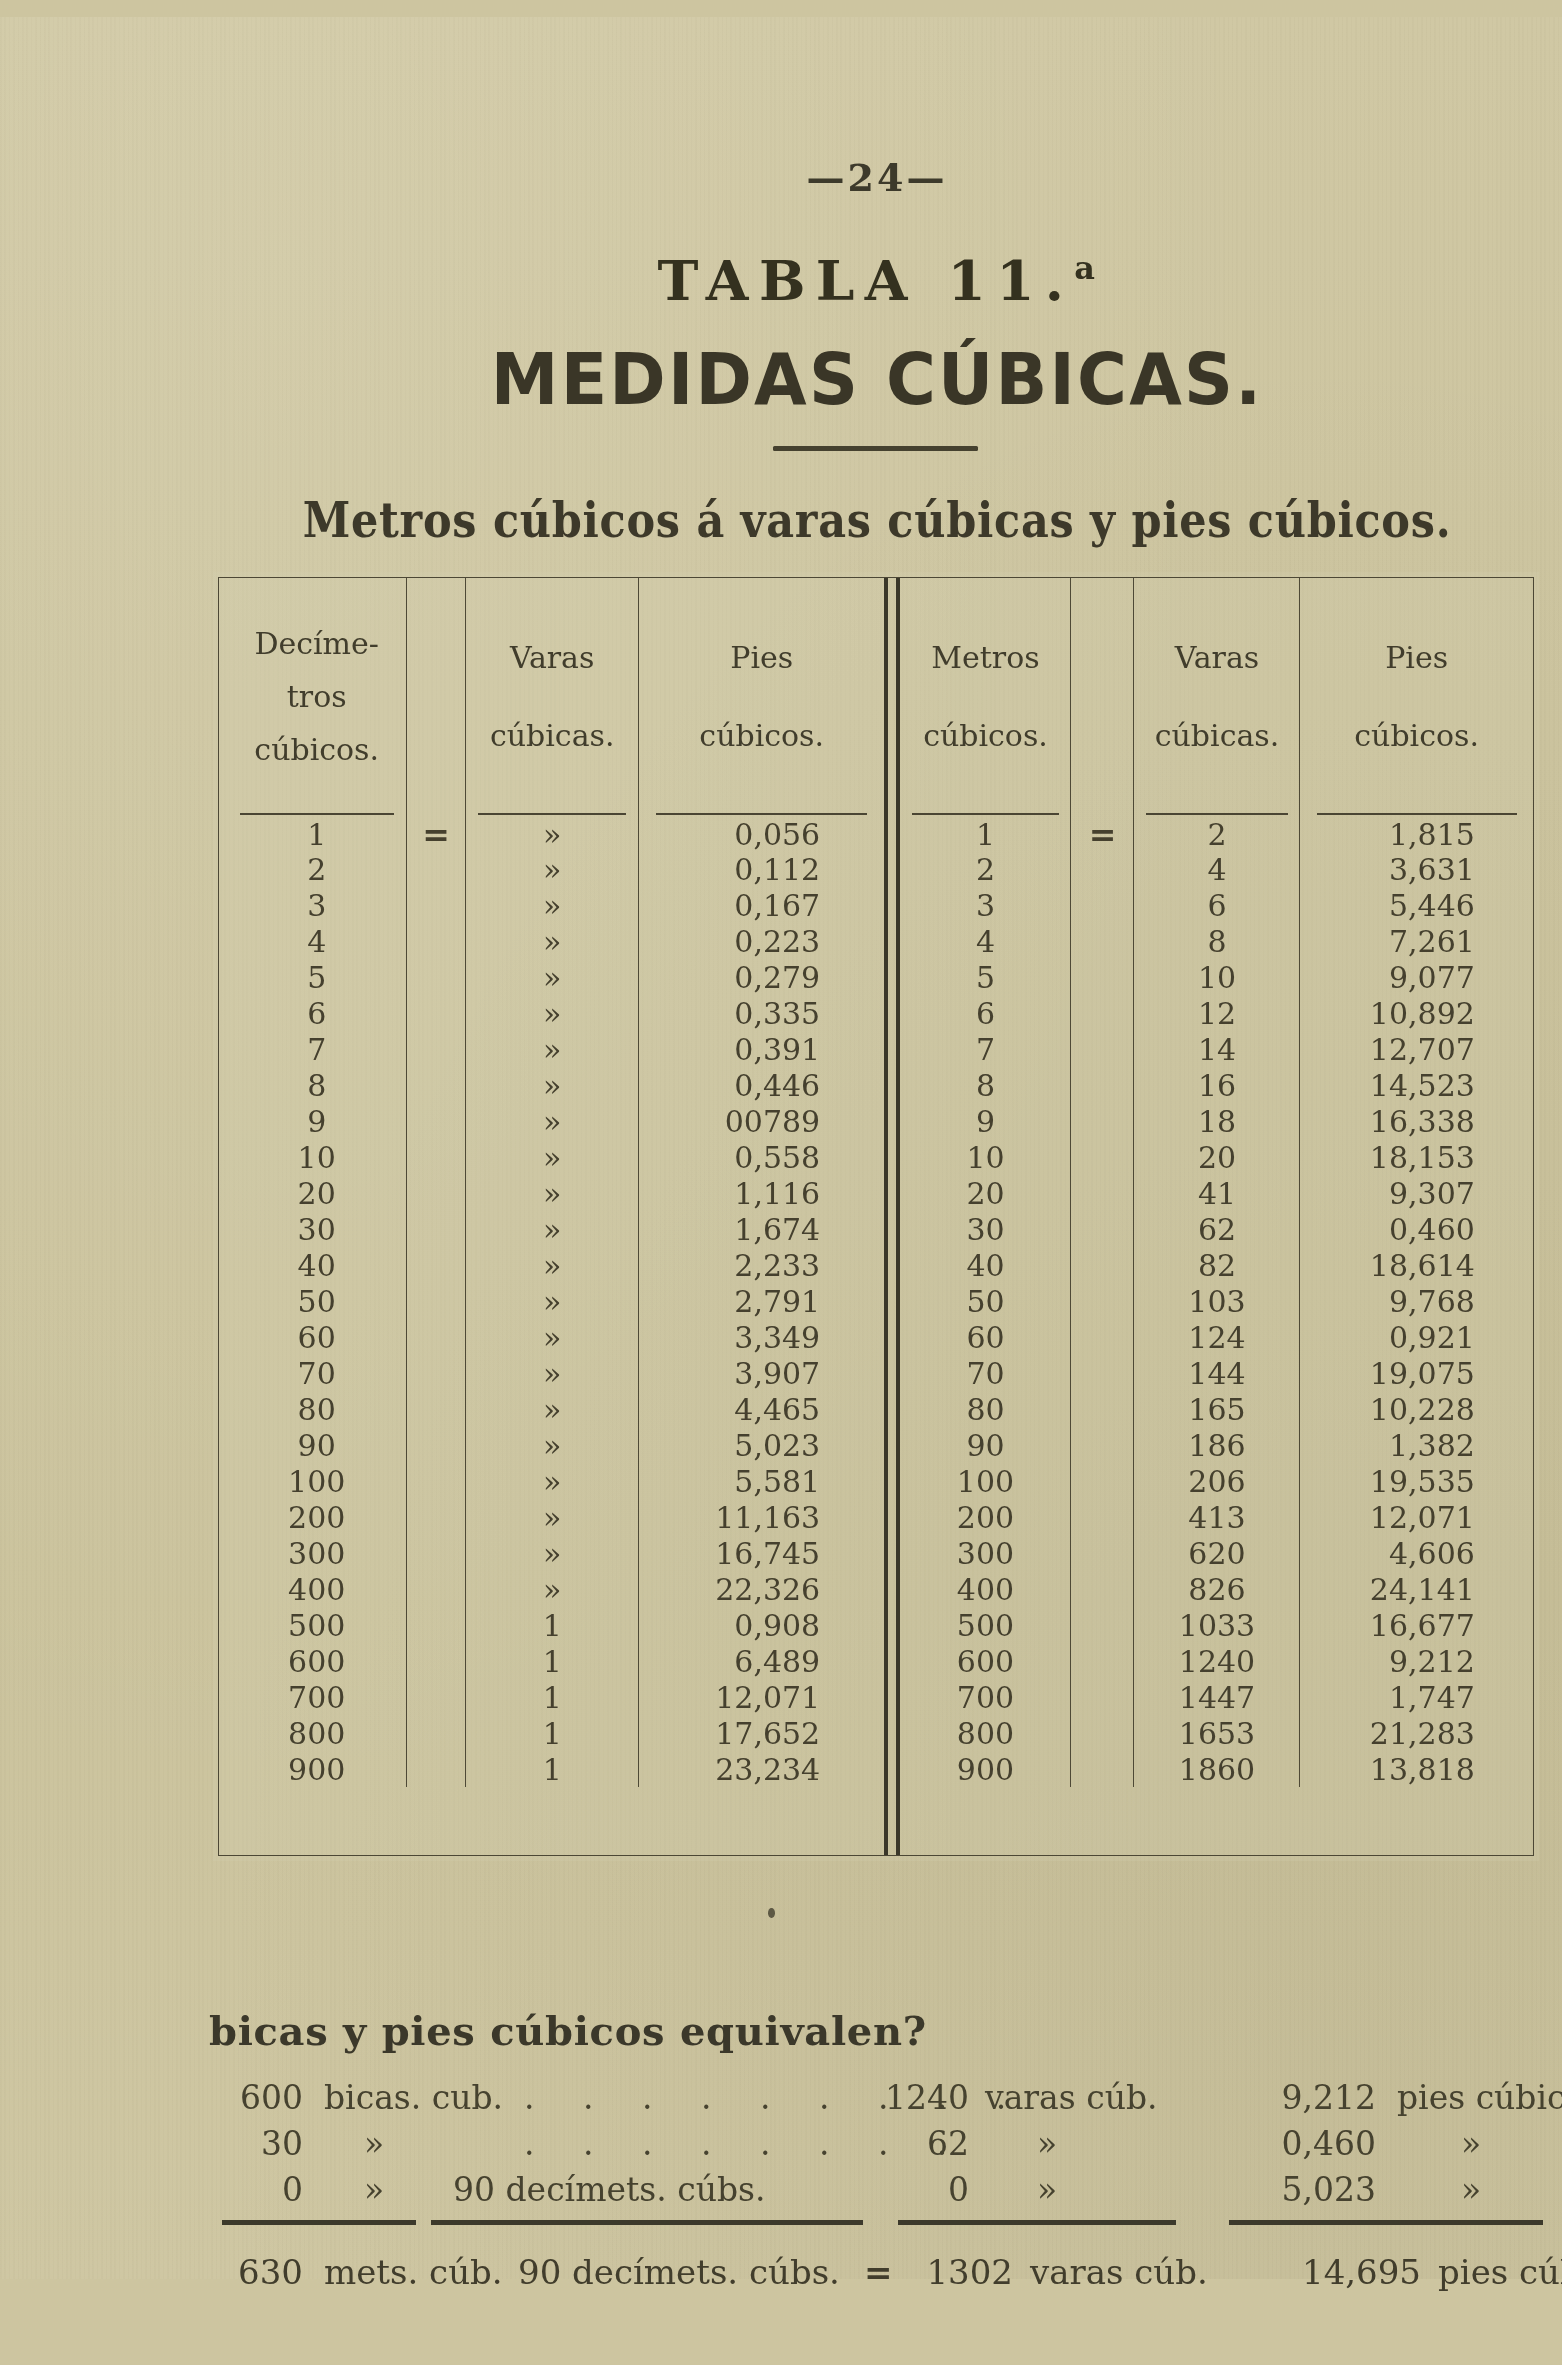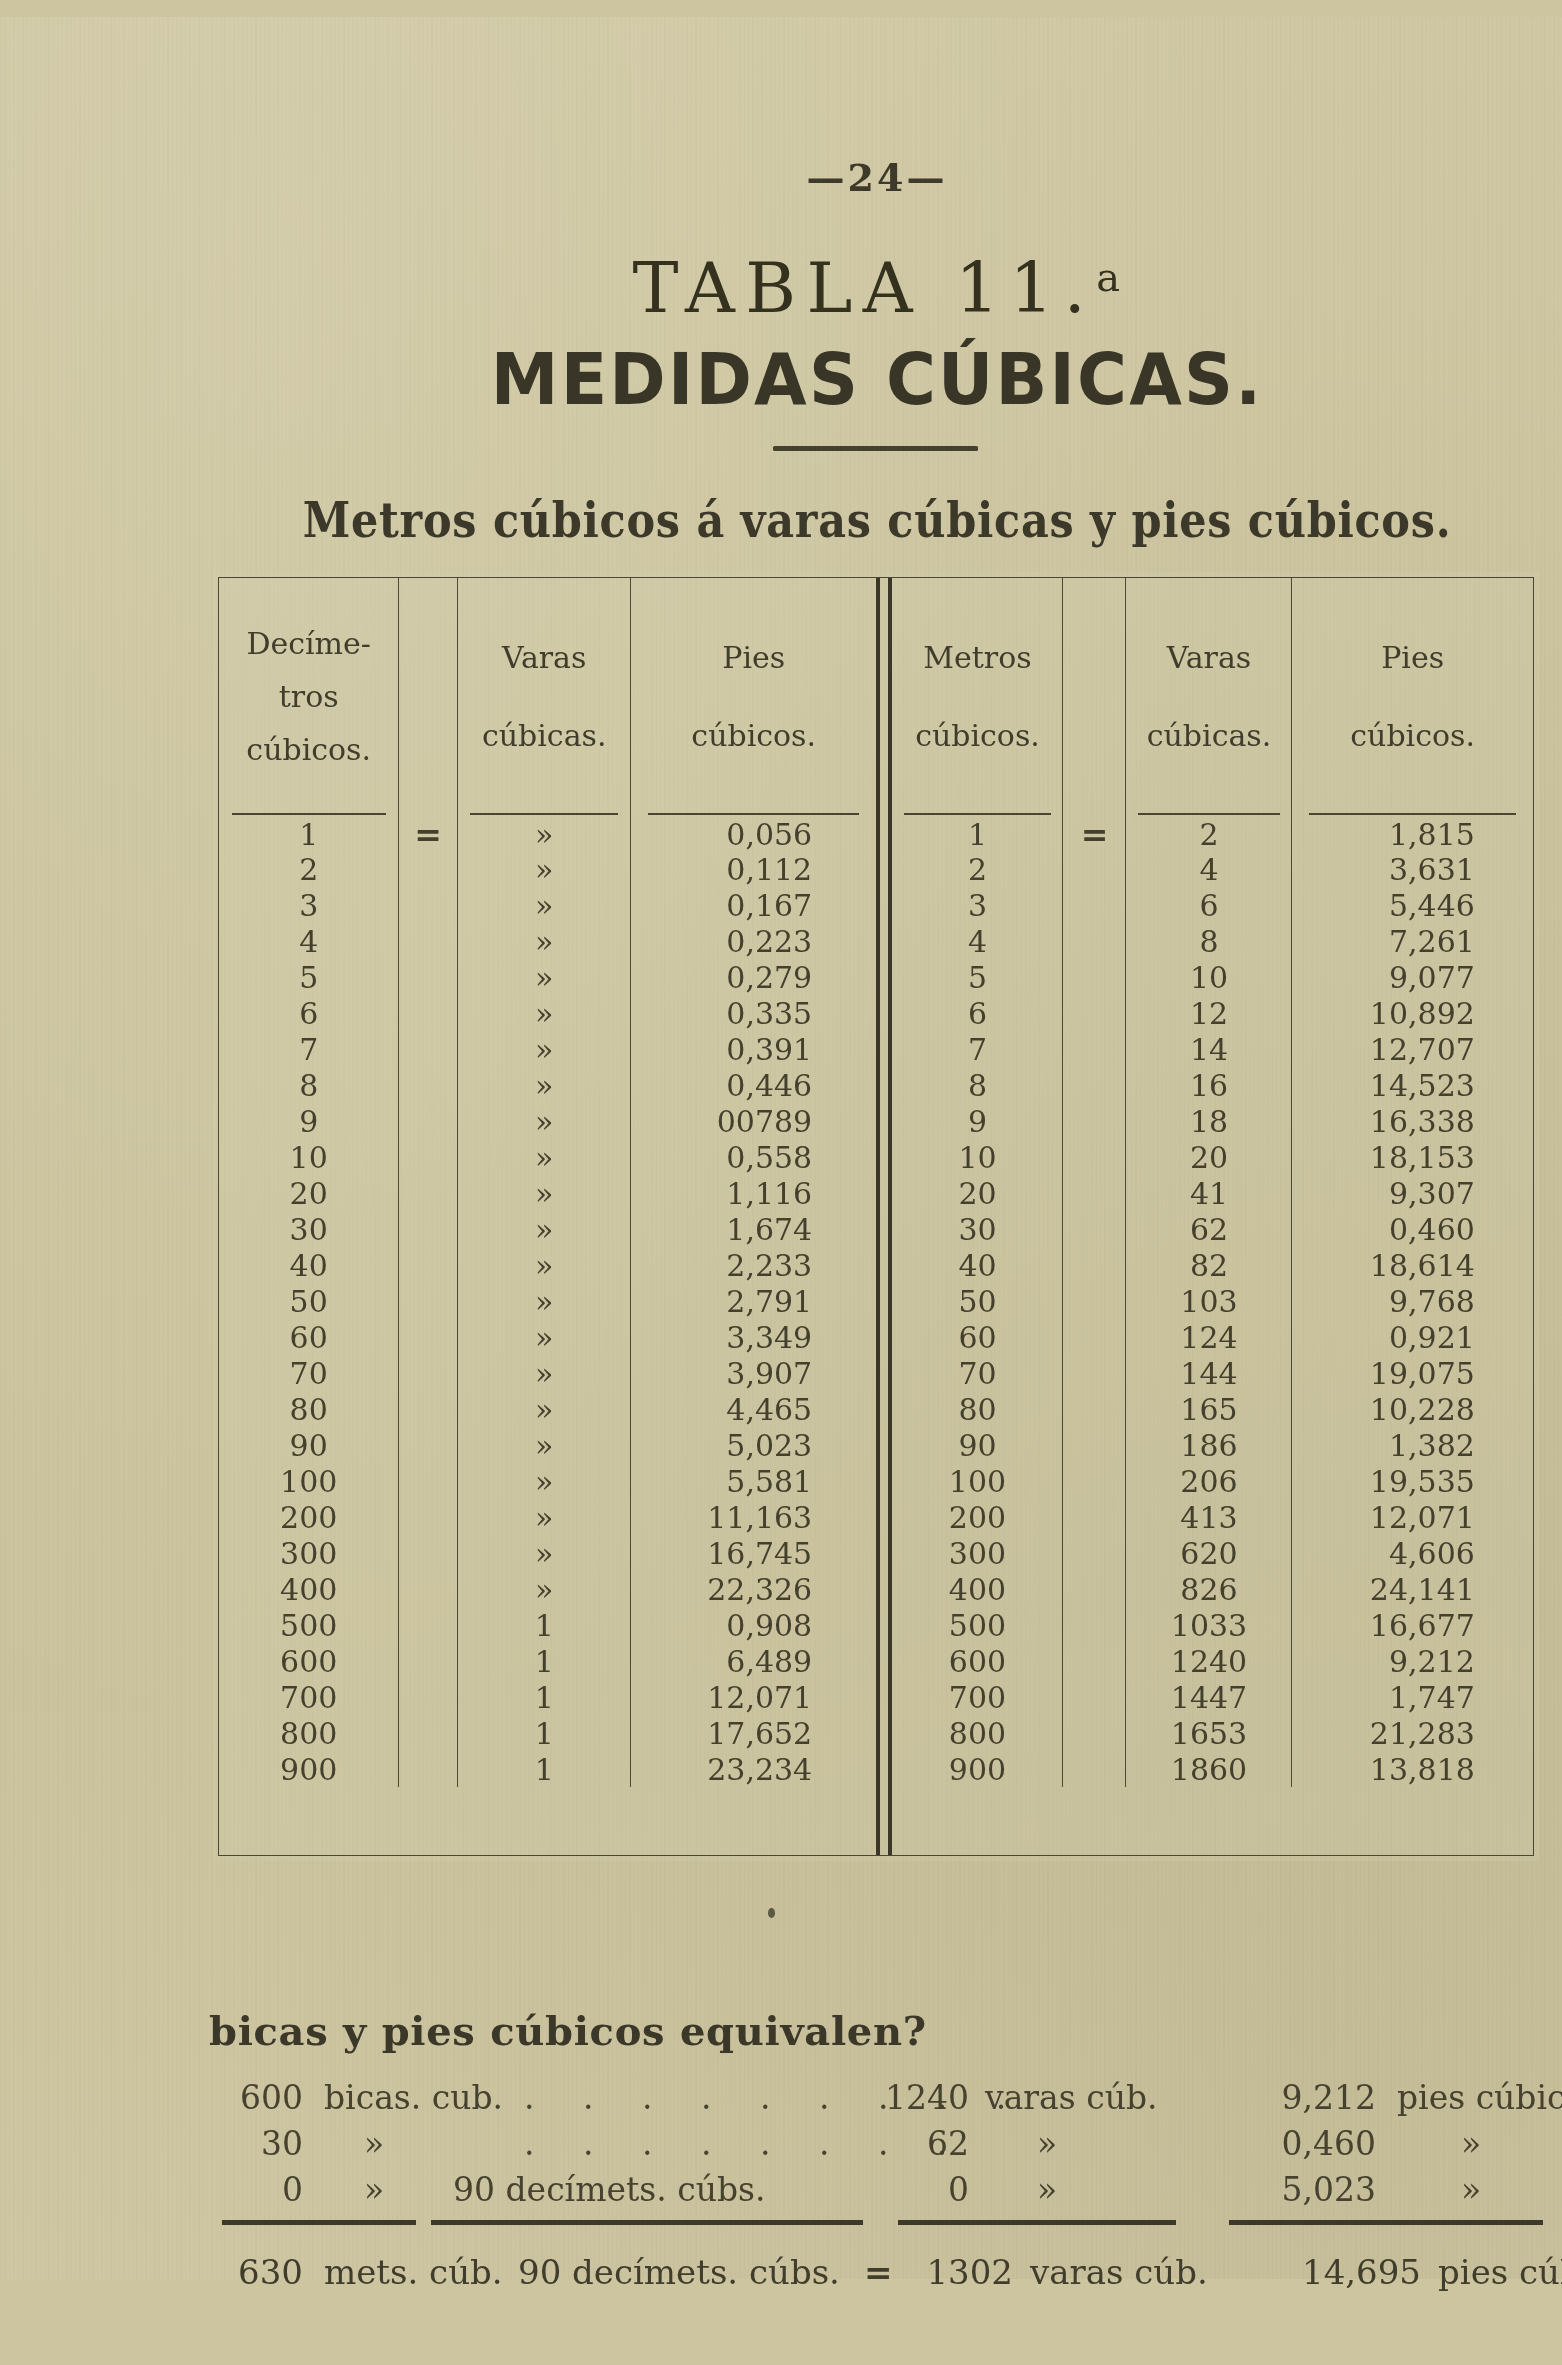--- a/index.html
+++ b/index.html
@@ -21,39 +21,39 @@
     background:
       radial-gradient(ellipse at 18% 12%, rgba(255,255,240,.10), rgba(0,0,0,0) 55%),
       radial-gradient(ellipse at 85% 90%, rgba(90,80,40,.08), rgba(0,0,0,0) 60%),
       repeating-linear-gradient(90deg, rgba(70,60,30,.025) 0 1.5px, rgba(0,0,0,0) 1.5px 4.4px),
       linear-gradient(180deg,#d0c8a4 0%, #cdc5a0 30%, #cbc39d 70%, #cfc7a3 100%);
     color:var(--ink);
   }
   .centerline{position:absolute;left:215px;width:1324px;text-align:center;}
 
   .pageno{top:138px;font-size:38px;font-weight:700;letter-spacing:3px;color:#3d3a2b;}
-  .tabla{top:231px;font-size:69px;font-weight:400;letter-spacing:10.4px;color:#34311f;}
+  .tabla{top:231px;font-size:55px;font-weight:700;letter-spacing:10.4px;color:#34311f;}
   .tabla sup{font-size:58%;vertical-align:21px;letter-spacing:1.5px;}
   .bigtitle{
     top:323px;font-size:68px;font-weight:800;letter-spacing:2.2px;
     font-family:"DejaVu Sans","Liberation Sans",sans-serif;color:#3a3627;
     transform:scaleY(1.04);
   }
   .title-rule{position:absolute;left:773px;top:429px;width:205px;height:5.2px;background:#45412f;border-radius:1.5px;}
   .caption{top:478px;font-size:43px;font-weight:700;color:#3d392a;letter-spacing:0.7px;transform:scaleY(1.12);}
 
   
   .tframe{
     position:absolute;left:213px;top:555px;width:1326px;height:1289px;
     box-sizing:border-box;border:9.6px solid #32302а;
     border-color:#333124;
     background:rgba(213,206,176,.25);
   }
   .tinner{
-    position:absolute;inset:5.2px;border:1.5px solid #4c4735;
+    position:absolute;inset:5.2px;border:1.5px solid #4c4735;padding-left:8px;
   }
   .tcontent{display:flex;height:100%;}
   .half{position:relative;height:100%;}
   .half.left{width:657px;}
   .half.right{flex:1;}
   .divider{width:16.3px;height:100%;box-sizing:border-box;
     border-left:4.4px solid #3a3729;border-right:4.4px solid #3a3729;}
 
   .thead{display:grid;height:237px;}
   .half.left  .thead{grid-template-columns:179px 59px 173px 1fr;}

